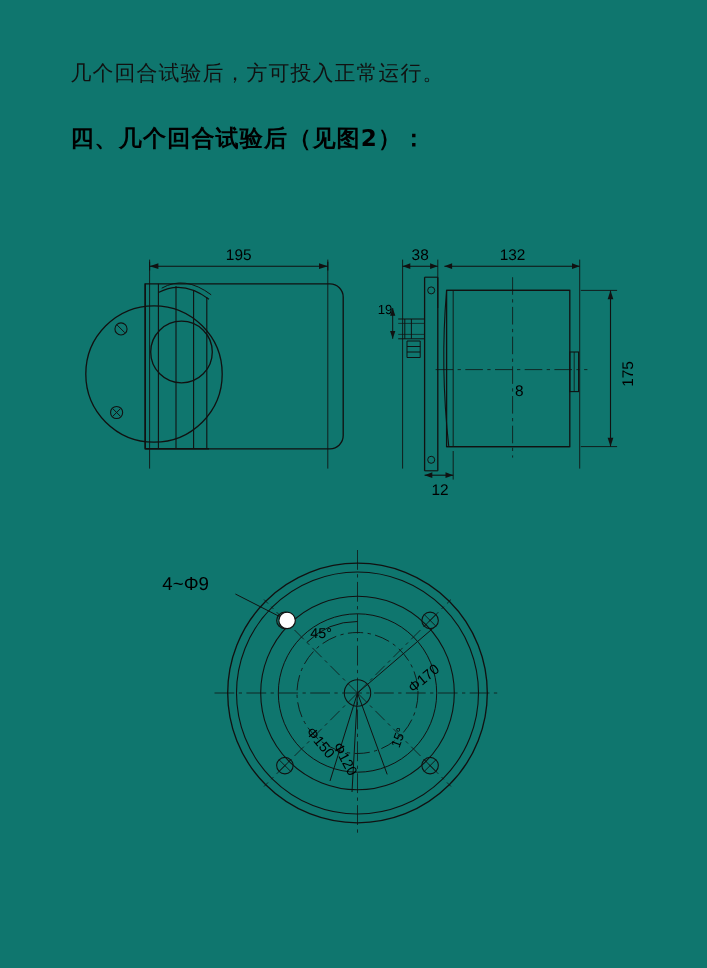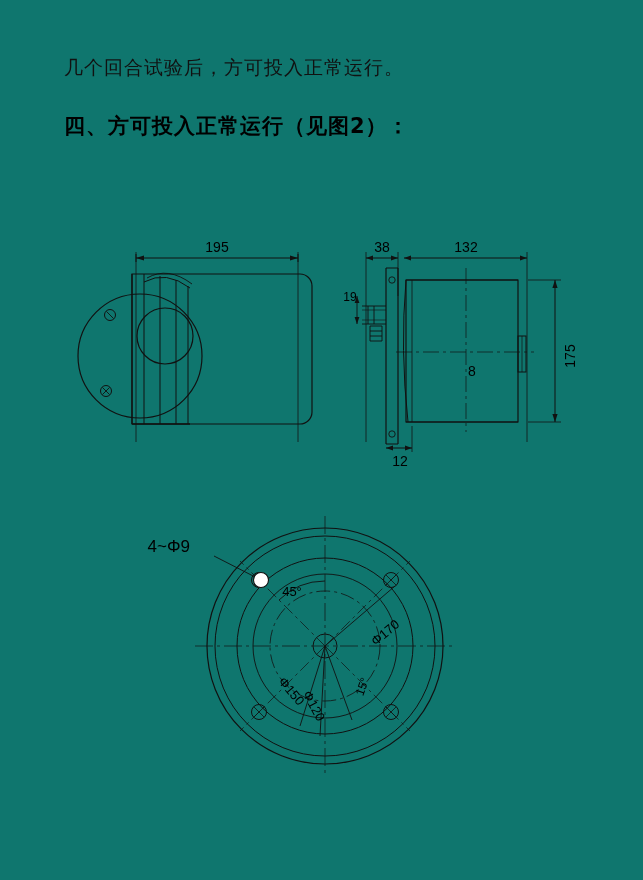--- a/index.html
+++ b/index.html
@@ -39,38 +39,38 @@
     font-family: "DejaVu Sans", sans-serif;
     font-size: 21px;
     font-weight: bold;
     line-height: 32px;
     letter-spacing: 1px;
     color: #000;
   }
   .figure {
     position: absolute;
     left: 0;
-    top: 196px;
+    top: 180px;
     width: 643px;
     height: 600px;
   }
   svg { display: block; }
   text {
     font-family: "Liberation Sans", sans-serif;
     fill: #000;
   }
 </style>
 </head>
 <body>
 
 <div class="page">
 
   <div class="para">几个回合试验后，方可投入正常运行。</div>
 
-  <div class="heading">四、方可投入正常运行（见图2）：</div>
+  <div class="heading">四、几个回合试验后（见图2）：</div>
 
   <div class="figure">
     <svg width="643" height="600" viewBox="0 0 643 600">
       <g stroke="#111" fill="none" stroke-width="1.1">
 
         <g>
 
           <line x1="136" y1="62" x2="298" y2="62" stroke-width="1"></line>
           <path d="M136 58 L136 66 M298 58 L298 66" stroke-width="1"></path>
           <path d="M136 62 l8 -2.6 v5.2 z" fill="#111" stroke="none"></path>

